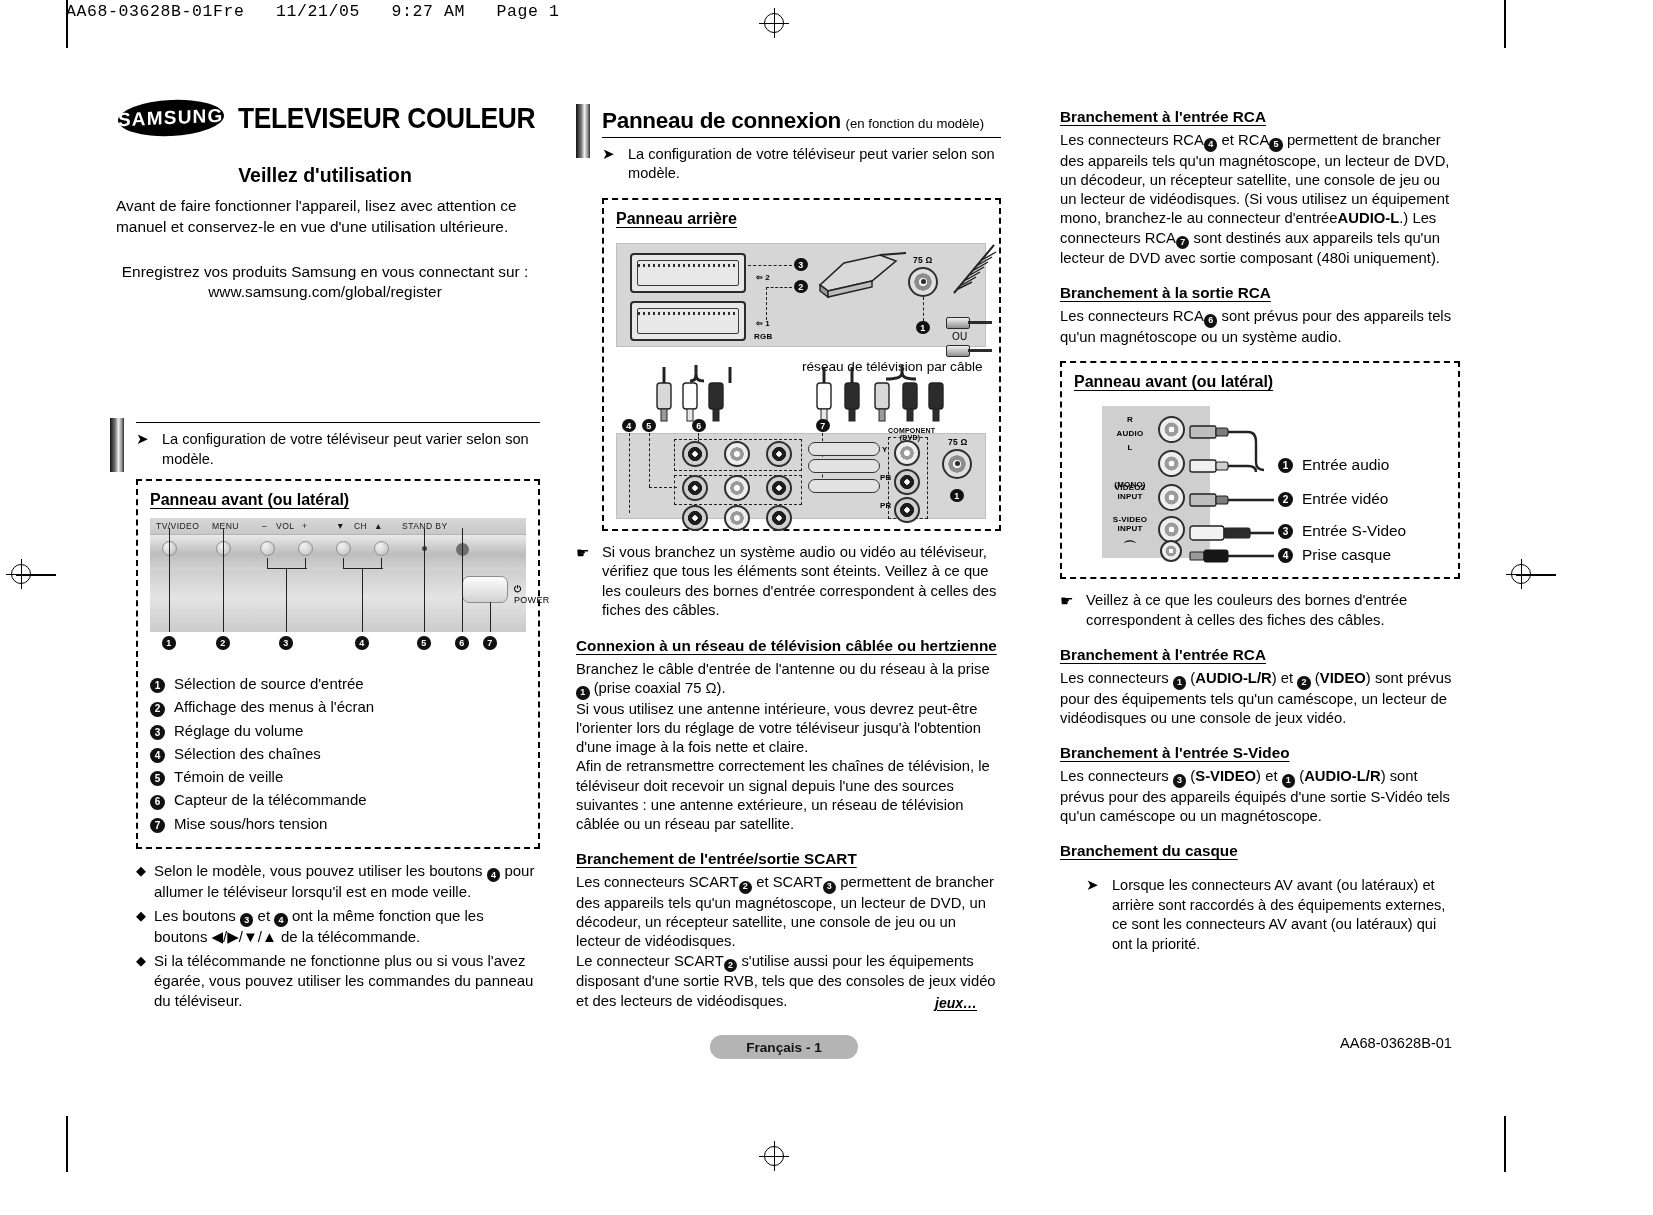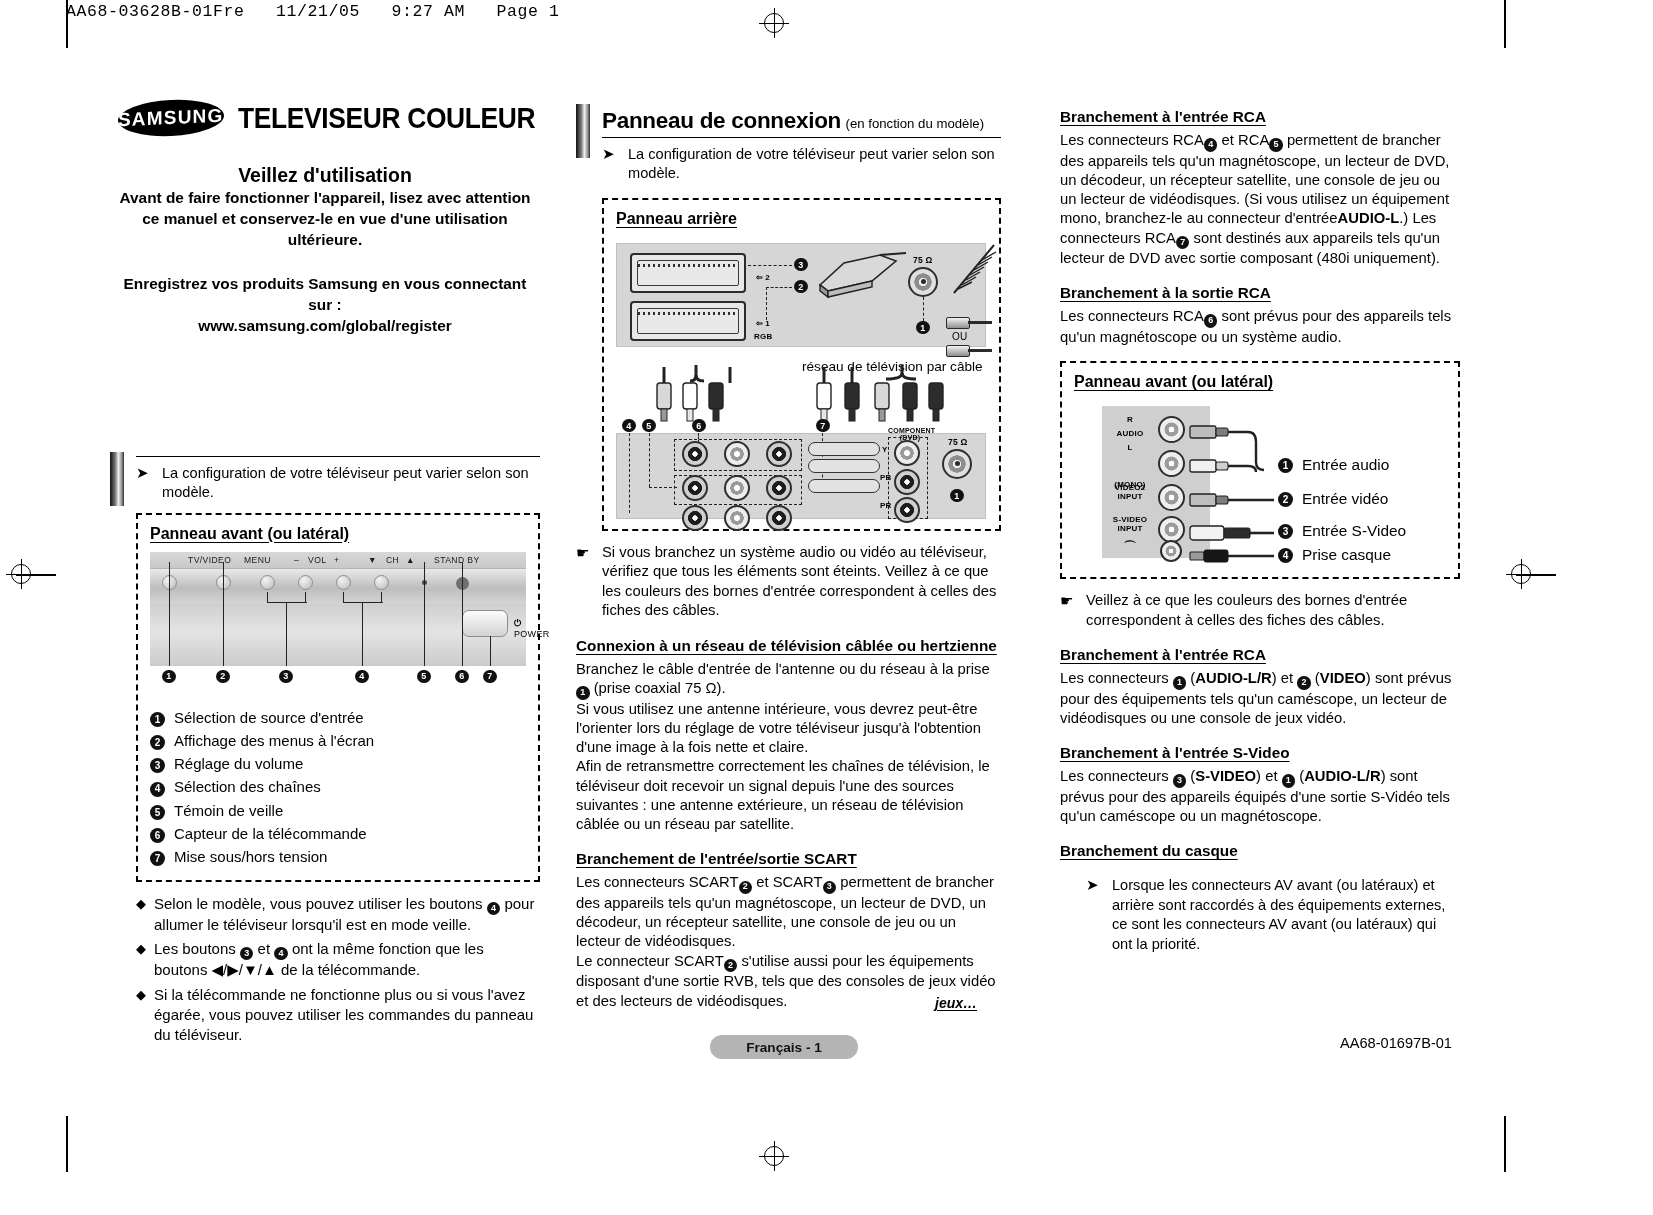--- a/index.html
+++ b/index.html
@@ -52,26 +52,26 @@
     font-size:30px; font-weight:bold; letter-spacing:-0.4px;
     transform:scaleX(0.88); transform-origin:left center;
     white-space:nowrap;
   }
 
   .manual-title {
     text-align:center; font-size:19.5px; font-weight:bold;
     margin-top:28px;
   }
   .manual-sub {
-    text-align:center; font-size:15.4px; line-height:1.35;
-    margin-top:1px; padding:0 6px;font-weight:bold;
+    text-align:left; font-size:15.4px; line-height:1.35;
+    margin-top:9px; padding:0 6px;
   }
   .manual-reg {
     text-align:center; font-size:15.4px; line-height:1.35;
-    margin-top:24px; padding:0 4px;font-weight:bold;
+    margin-top:24px; padding:0 4px;
   }
 
   
   .sec-head { position:relative; padding-left:26px; margin-bottom:6px; }
   .sec-head .bar {
     position:absolute; left:0; top:-4px; width:14px; height:54px;
     background:linear-gradient(to right,#101010 0%,#7a7a7a 38%,#f2f2f2 60%,#8c8c8c 85%,#2a2a2a 100%);
   }
   .sec-head .htext { font-size:22.5px; font-weight:bold; letter-spacing:-0.3px; }
   .sec-head .hnote { font-size:13.2px; font-weight:normal; }
@@ -97,21 +97,21 @@
   .fp-wrap { position:relative; width:100%; }
   .fp-strip {
     position:relative; height:36px;
     background:linear-gradient(to bottom,#e9e9e9,#bdbdbd 55%,#d4d4d4);
     border-top:1px solid #b5b5b5;
   }
   .fp-labels {
     position:relative; height:16px; font-size:8.6px; letter-spacing:0.4px;
     color:#1a1a1a; background:linear-gradient(to bottom,#d8d8d8,#c8c8c8);
   }
-  .fp-labels span { position:absolute; top:3px; white-space:nowrap;margin-left:32px; }
+  .fp-labels span { position:absolute; top:3px; white-space:nowrap; }
   .fp-body {
     position:relative; height:62px;
     background:linear-gradient(to bottom,#cfcfcf,#e4e4e4 45%,#cbcbcb);
     padding-left:40px;
   }
   .fp-btn {
     position:absolute; width:15px; height:15px; border-radius:50%;
     background:radial-gradient(circle at 35% 30%,#f4f4f4,#b9b9b9);
     border:1px solid #8f8f8f;
   }
@@ -690,13 +690,13 @@
   <h4 class="sub">Branchement du casque</h4>
 
   <div class="arrow-note" style="margin-left:0; padding-left:52px; margin-top:16px;">
     <span class="gl" style="left:26px;">➤</span>
     <span>Lorsque les connecteurs AV avant (ou latéraux) et arrière sont raccordés à des équipements externes, ce sont les connecteurs AV avant (ou latéraux) qui ont la priorité.</span>
   </div>
 </div>
 
 <div class="suite">jeux…</div>
 <div class="pagepill">Français - 1</div>
-<div class="partno">AA68-01697B-01</div>
+<div class="partno">AA68-03628B-01</div>
 
 </body></html>

